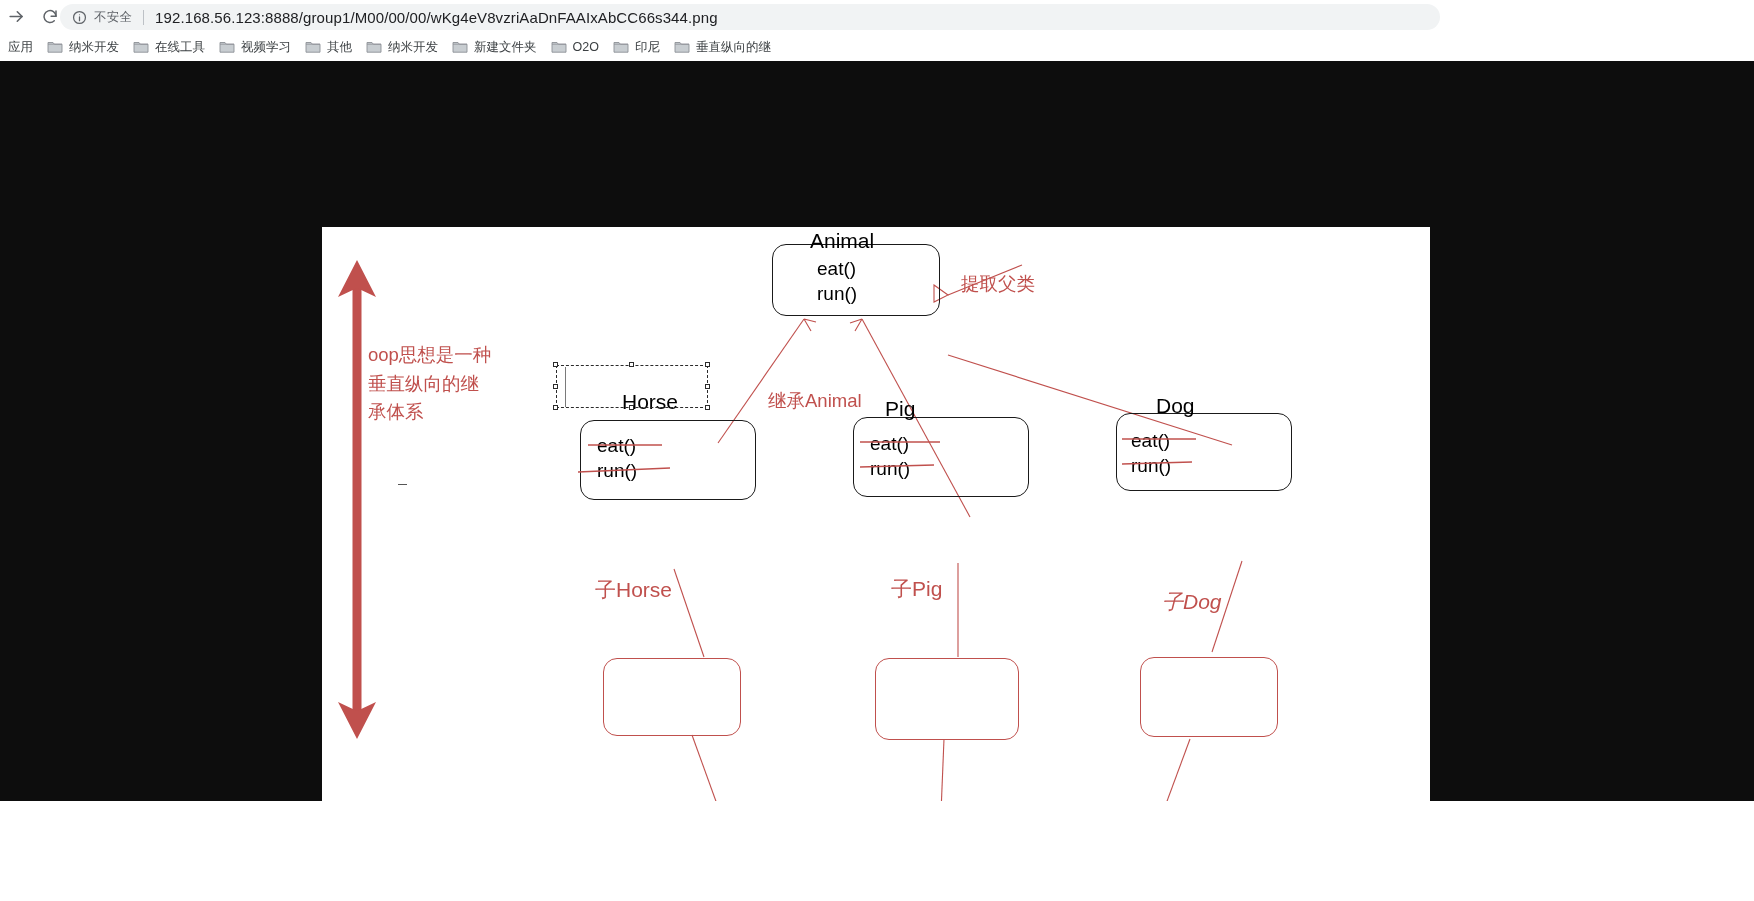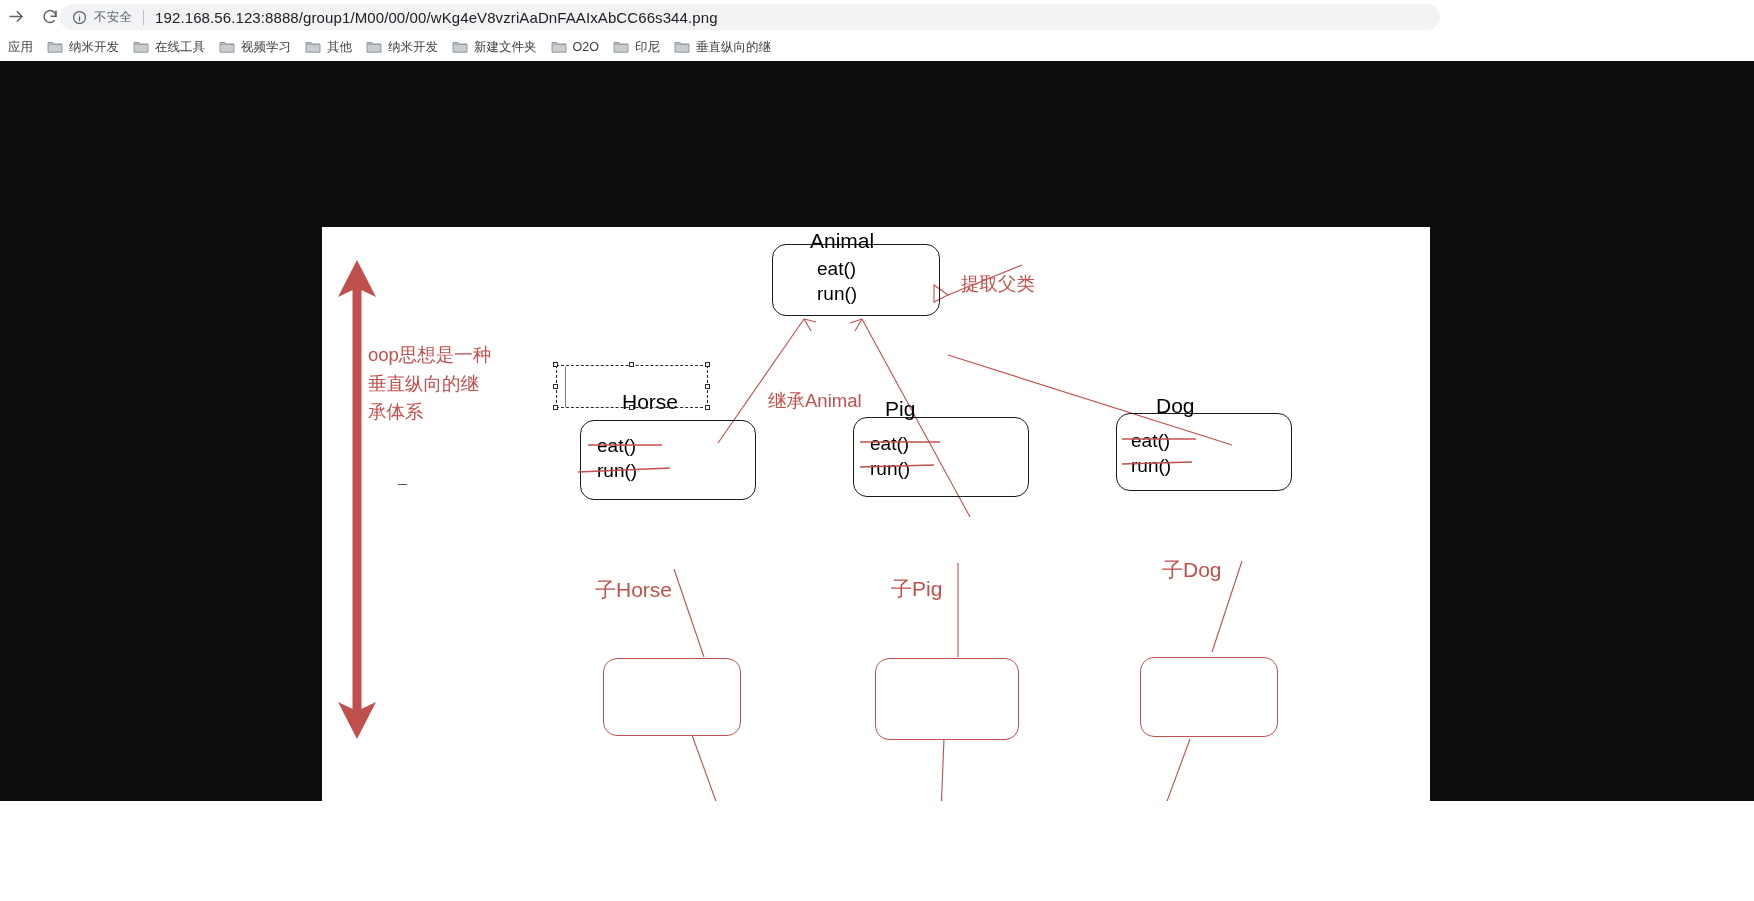--- a/index.html
+++ b/index.html
@@ -396,21 +396,21 @@
         <line x1="800" y1="237" x2="870" y2="235" stroke="#c0504d" stroke-width="1.4"></line>
       </svg>
 
       <div class="node child" style="left:281px; top:431px; width:138px; height:78px;"></div>
       <div class="node-title red" style="left:273px; top:352px;">子Horse</div>
 
       <div class="node child" style="left:553px; top:431px; width:144px; height:82px;"></div>
       <div class="node-title red" style="left:569px; top:351px;">子Pig</div>
 
       <div class="node child" style="left:818px; top:430px; width:138px; height:80px;"></div>
-      <div class="node-title red" style="left:840px; top:332px;">子Dog</div>
+      <div class="node-title red" style="left:840px; top:364px;font-style:italic;">子Dog</div>
 
       <div class="annotation single" style="left:639px; top:25px;">提取父类</div>
 
       <div class="annotation" style="left:46px; top:96px; width:160px;">oop思想是一种
 垂直纵向的继
 承体系</div>
 
       <div class="annotation single" style="left:446px; top:142px;">继承Animal</div>
 
       <div class="tick-mark" style="left:76px; top:257px;"></div>

